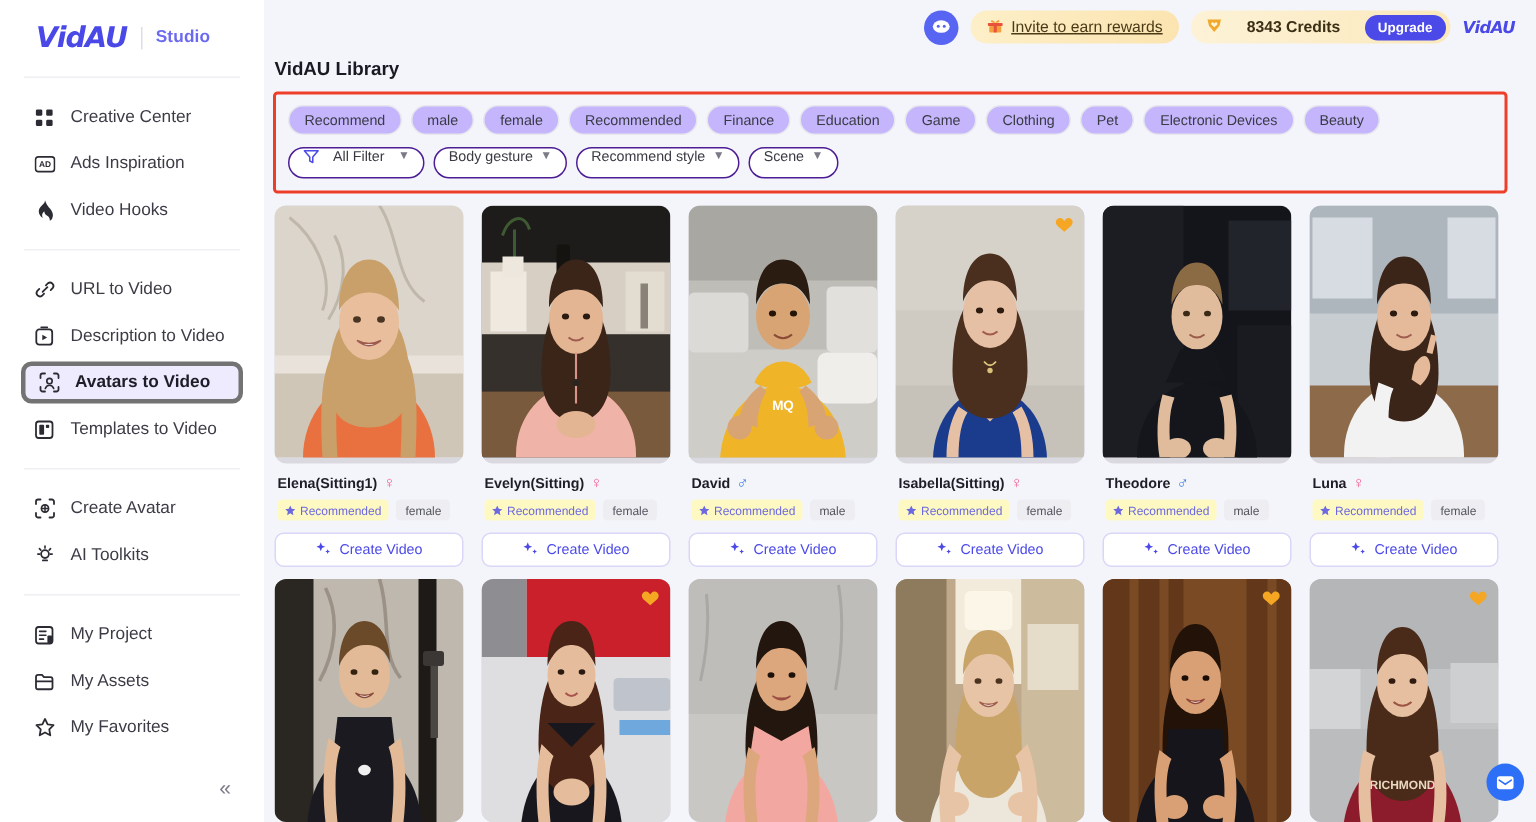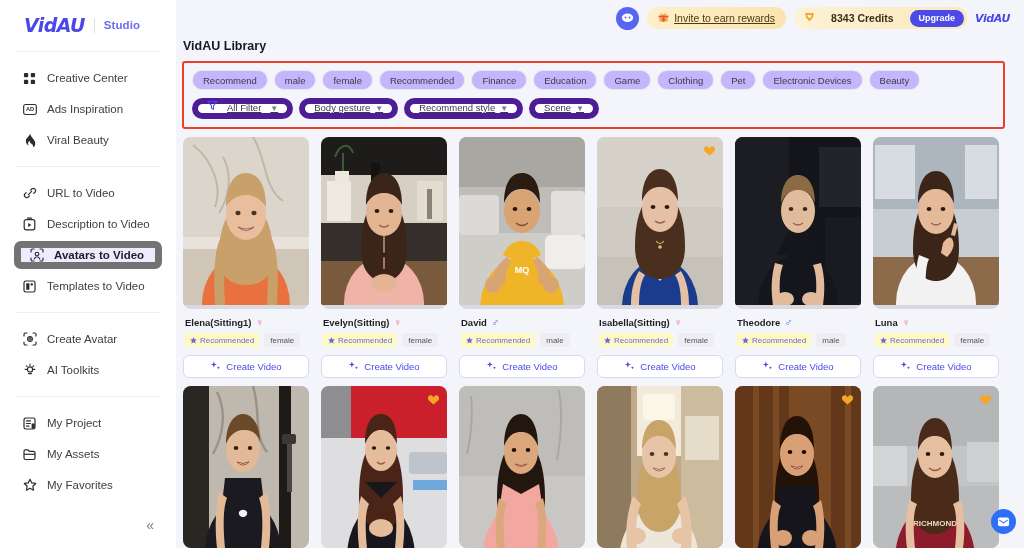--- a/index.html
+++ b/index.html
@@ -26,21 +26,21 @@
 
   .nav-divider { height: 1px; background: #EFEFF4; margin: 3px 16px 3px 16px; }
   .nav-group { padding: 9px 0 9px 0; }
   .nav-item {
     display: flex; align-items: center; gap: 10px;
     height: 28px; margin: 0 14px 0 14px; padding: 0 8px;
     border-radius: 7px; cursor: pointer;
   }
   .nav-group .nav-item + .nav-item { margin-top: 3px; }
   .nav-item .nav-label { font-size: 11.5px; color: #3C3C46; white-space: nowrap; }
-  .nav-item.active { background: #EDEBFD; border: 7px solid #737373; }
+  .nav-item.active { background: #EDEBFD; border: 3px solid #737373; }
   .nav-item.active .nav-label { color: #1E1E28; font-weight: 700; }
   .nav-icon { width: 15px; height: 15px; flex-shrink: 0; display: flex; align-items: center; justify-content: center; }
   .nav-icon svg { display: block; }
 
   .sidebar-spacer { flex: 1; }
   .collapse-row { display: flex; justify-content: flex-end; padding: 0 24px 16px 0; }
   .collapse-btn { font-size: 14px; color: #7A7A88; cursor: pointer; line-height: 1; letter-spacing: -2px; }
 
   
   .main { flex: 1; position: relative; height: 548px; overflow: hidden; background: #F4F5FA; }
@@ -85,22 +85,22 @@
   }
   .chip-row { display: flex; flex-wrap: nowrap; gap: 6px; align-items: center; }
   .chip-row + .chip-row { margin-top: 8px; }
   .chip {
     height: 20px; padding: 0 10px; border-radius: 10px; background: #c4b5fd;
     border: 1px solid #E6E6EC; font-size: 9.5px; color: #3A3A44;
     display: flex; align-items: center; cursor: pointer; white-space: nowrap;
   }
   .chip-drop {
     height: 21px; padding: 0 9px; border-radius: 10.5px; background: #FFFFFF;
-    border: 6px solid #4c1d95; font-size: 9.5px; color: #3A3A44;
-    display: flex; align-items: flex-end; gap: 5px; cursor: pointer; white-space: nowrap; text-decoration: underline;
+    border: 1px solid #4c1d95; font-size: 9.5px; color: #3A3A44;
+    display: flex; align-items: flex-start; gap: 5px; cursor: pointer; white-space: nowrap;
   }
   .chip-drop.wide { gap: 9px; }
   .caret { font-size: 8px; color: #7B7B88; }
 
   
   .grid {
     display: grid; grid-template-columns: repeat(6, 126px); gap: 12px;
     padding: 8px 0 0 6px; margin-left: 1px;
   }
   .card { width: 126px; }
@@ -177,21 +177,21 @@
             </svg>
           </span>
         <span class="nav-label">Ads Inspiration</span>
       </div>
       <div class="nav-item">
         <span class="nav-icon">
             <svg width="12" height="14" viewBox="0 0 12 14">
               <path d="M6 0.5C6 3 3.6 3.8 2.4 5.8 1.2 7.8 2 11 4.6 12.4c-1-1.7-.5-3.4.9-4.6.1 1.5.9 2.3 2 3 1.5.9 2.2 2.7 1.3 4 2.2-1.3 3-3.9 2.1-6.2C10 6 7.4 5 6 .5z" fill="#2B2B33"></path>
             </svg>
           </span>
-        <span class="nav-label">Viral Beauty</span>
+        <span class="nav-label">Video Hooks</span>
       </div>
     </div>
 
     <div class="nav-divider"></div>
 
     <div class="nav-group">
       <div class="nav-item">
         <span class="nav-icon">
             <svg width="14" height="14" viewBox="0 0 14 14">
               <path d="M5.4 8.6 8.6 5.4" stroke="#2B2B33" stroke-width="1.2" stroke-linecap="round"></path>

